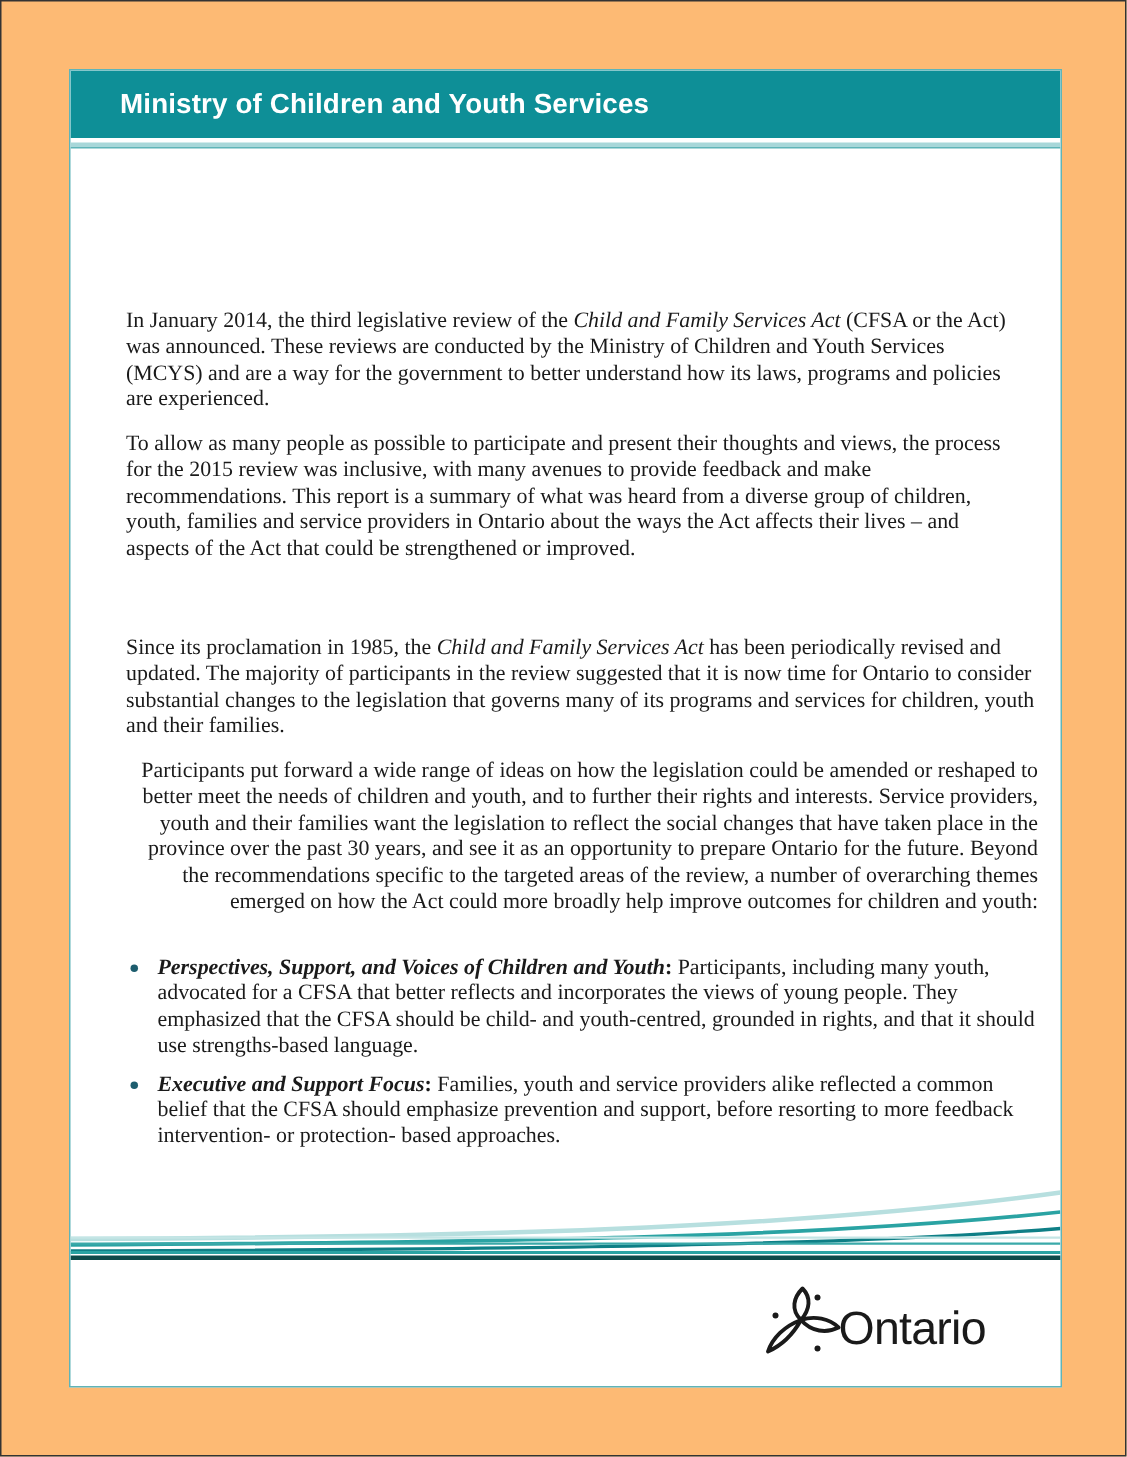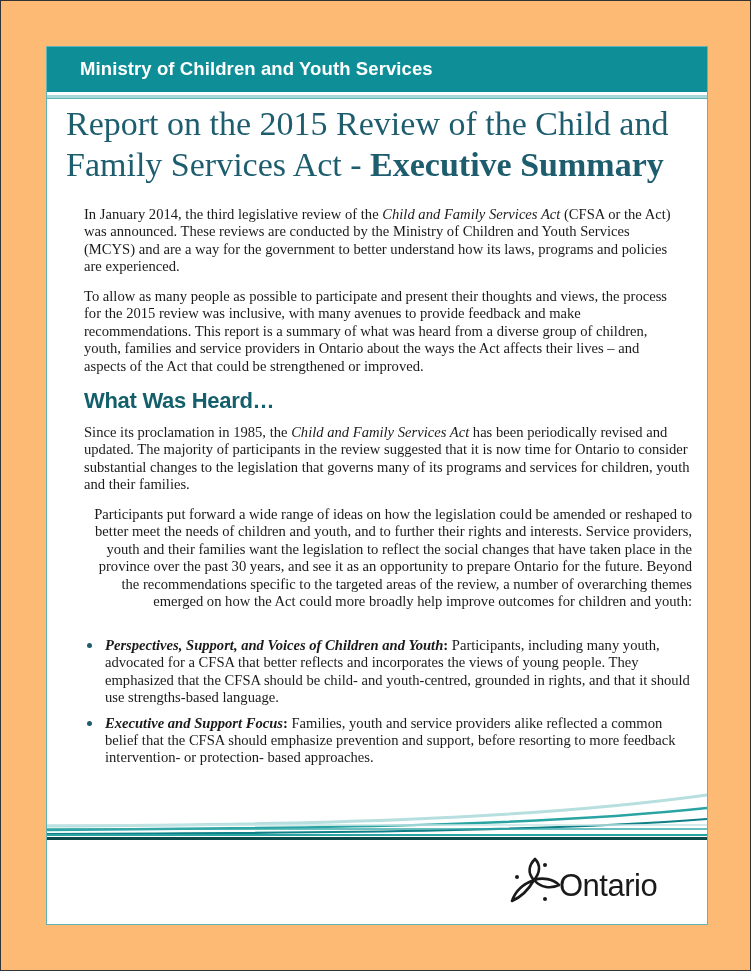--- a/index.html
+++ b/index.html
@@ -169,27 +169,25 @@
 
 <div class="page-frame">
   <div class="doc-box">
 
     <div class="banner">
       <span class="banner-text">Ministry of Children and Youth Services</span>
     </div>
     <div class="banner-rule-1"></div>
     <div class="banner-rule-2"></div>
 
-    <h1 class="title"><span>Report on the 2015 Review of the Child and Family Services Act - </span><span class="bold">Executive Summary</span></h1>
 
     <p class="body-text para p1"><span>In January 2014, the third legislative review of the </span><em class="act">Child and Family Services Act</em><span> (CFSA or the Act) was announced. These reviews are conducted by the Ministry of Children and Youth Services (MCYS) and are a way for the government to better understand how its laws, programs and policies are experienced.</span></p>
 
     <p class="body-text para p2">To allow as many people as possible to participate and present their thoughts and views, the process for the 2015 review was inclusive, with many avenues to provide feedback and make recommendations. This report is a summary of what was heard from a diverse group of children, youth, families and service providers in Ontario about the ways the Act affects their lives – and aspects of the Act that could be strengthened or improved.</p>
 
-    <h2 class="section-heading">What Was Heard…</h2>
 
     <p class="body-text para p3"><span>Since its proclamation in 1985, the </span><em class="act">Child and Family Services Act</em><span> has been periodically revised and updated. The majority of participants in the review suggested that it is now time for Ontario to consider substantial changes to the legislation that governs many of its programs and services for children, youth and their families.</span></p>
 
     <p class="body-text para p4">Participants put forward a wide range of ideas on how the legislation could be amended or reshaped to better meet the needs of children and youth, and to further their rights and interests. Service providers, youth and their families want the legislation to reflect the social changes that have taken place in the province over the past 30 years, and see it as an opportunity to prepare Ontario for the future. Beyond the recommendations specific to the targeted areas of the review, a number of overarching themes emerged on how the Act could more broadly help improve outcomes for children and youth:</p>
 
     <ul class="bullets body-text">
       <li class="bullet-item">
         <span class="bullet-dot"></span>
         <span class="bullet-term">Perspectives, Support, and Voices of Children and Youth</span><span class="bullet-colon">:</span><span> Participants, including many youth, advocated for a CFSA that better reflects and incorporates the views of young people. They emphasized that the CFSA should be child- and youth-centred, grounded in rights, and that it should use strengths-based language.</span>
       </li>

